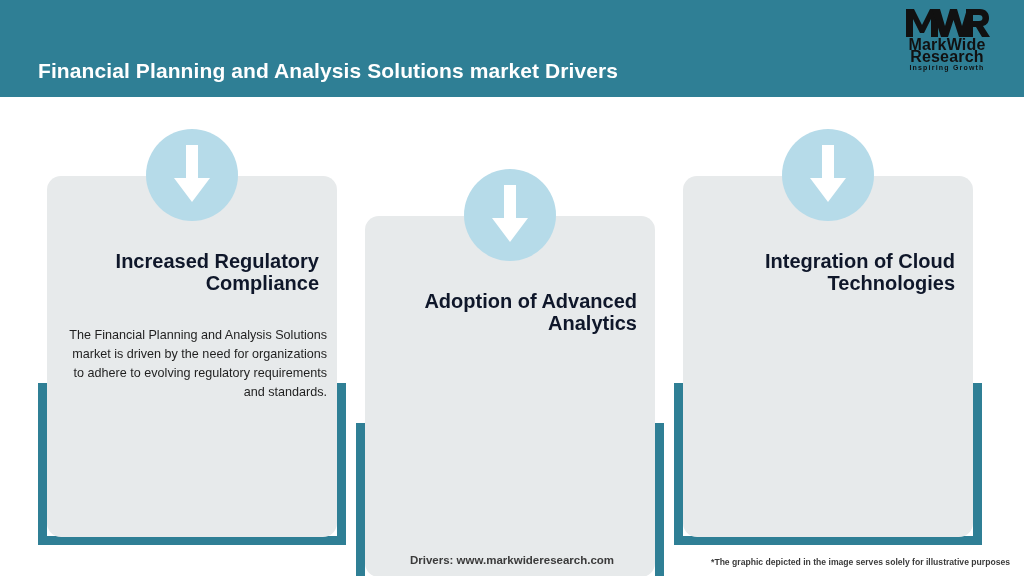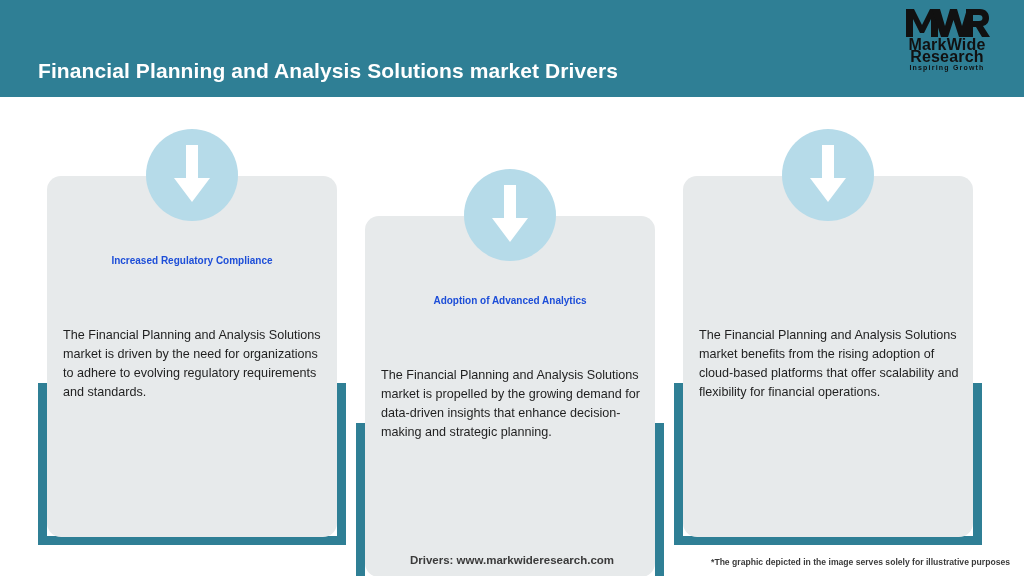--- a/index.html
+++ b/index.html
@@ -139,32 +139,32 @@
     position: absolute;
     left: 26px;
     top: 16px;
   }
 
   .card-title {
     position: absolute;
     left: 18px;
     top: 74px;
     width: 254px;
-    text-align: center;
-    font-size: 10px;
-    font-weight: bold;
-    color: #1d4ed8;
+    text-align: right;
+    font-size: 20px;
+    font-weight: bold;
+    color: #0f172a;
     line-height: 22px;
   }
   .card-body {
     position: absolute;
     left: 16px;
     top: 150px;
     width: 264px;
-    text-align: left;
+    text-align: right;
     font-size: 12.6px;
     color: #1f1f1f;
     line-height: 19px;
   }
 
   
   #source-note {
     position: absolute;
     left: 0;
     top: 554px;
@@ -228,37 +228,36 @@
   </div>
 
   <div class="card-group g2">
     <div class="frame">
       <div class="frame-left"></div>
       <div class="frame-right"></div>
       <div class="frame-bottom"></div>
     </div>
     <div class="card">
       <div class="card-title">Adoption of Advanced Analytics</div>
-      <div class="card-body">The Financial Planning and Analysis Solutions market is propelled by the growing demand for data-driven insights that enhance decision-making and strategic planning.</div>
     </div>
     <div class="circle">
       <svg width="40" height="60" viewBox="0 0 40 60" xmlns="http://www.w3.org/2000/svg" aria-hidden="true">
         <path d="M14 0 L26 0 L26 33 L38 33 L20 57 L2 33 L14 33 Z" fill="#ffffff"></path>
       </svg>
     </div>
   </div>
 
   <div class="card-group g3">
     <div class="frame">
       <div class="frame-left"></div>
       <div class="frame-right"></div>
       <div class="frame-bottom"></div>
     </div>
     <div class="card">
-      <div class="card-body">The Financial Planning and Analysis Solutions market benefits from the rising adoption of cloud-based platforms that offer scalability and flexibility for financial operations.</div>
+      <div class="card-title">Integration of Cloud Technologies</div>
     </div>
     <div class="circle">
       <svg width="40" height="60" viewBox="0 0 40 60" xmlns="http://www.w3.org/2000/svg" aria-hidden="true">
         <path d="M14 0 L26 0 L26 33 L38 33 L20 57 L2 33 L14 33 Z" fill="#ffffff"></path>
       </svg>
     </div>
   </div>
 
 </div>
 

